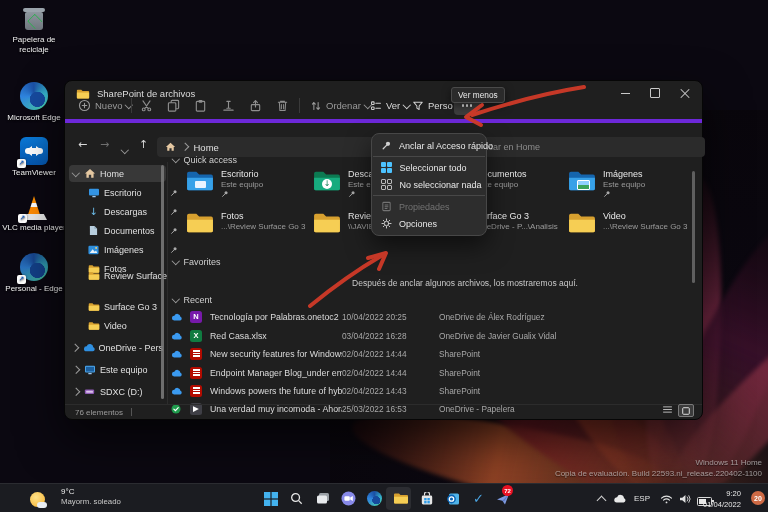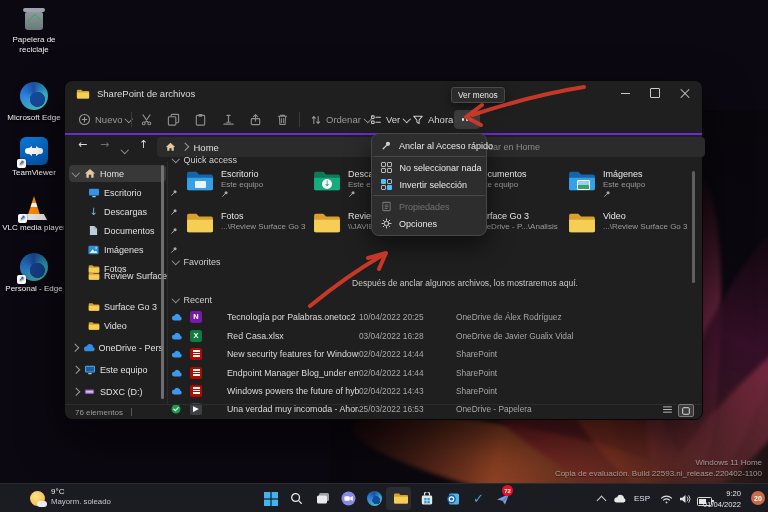--- a/index.html
+++ b/index.html
@@ -49,21 +49,21 @@
   .titlebar{position:absolute;left:0;top:0;right:0;height:25px;display:flex;align-items:center;padding-left:11px}
   .tb-title{font-size:9.5px;color:#dcdcdc;margin-left:7px}
   .win-controls{position:absolute;right:2px;top:0;display:flex;height:24px}
   .wc{width:30px;display:flex;align-items:center;justify-content:center;color:#c9c9c9}
   .wc .min{width:9px;height:1px;background:#c9c9c9}
   .wc .max{width:8px;height:8px;border:1px solid #c9c9c9;border-radius:1px}
   .wc .x1{position:relative;width:10px;height:10px}
   .wc .x1::before,.wc .x1::after{content:"";position:absolute;left:-1px;top:4.5px;width:12px;height:1px;background:#c9c9c9}
   .wc .x1::before{transform:rotate(45deg)}.wc .x1::after{transform:rotate(-45deg)}
 
-  .toolbar{position:absolute;left:0;top:25px;right:0;height:27px;border-bottom:2px solid #6d28d9}
+  .toolbar{position:absolute;left:0;top:11px;right:0;height:27px;border-bottom:4px solid #6d28d9}
   .tbtn{position:absolute;top:3px;height:21px;display:flex;align-items:center;gap:4px;padding:0 5px;border-radius:4px;font-size:9.5px}
   .tsep{position:absolute;top:6px;width:1px;height:15px;background:#3a3a3a}
   .t-ic{position:absolute;top:4px;width:22px;height:19px;display:flex;align-items:center;justify-content:center;border-radius:4px}
   .dim{color:#9a9a9a}.lit{color:#d9d9d9}
   .chev{display:inline-block;width:4.5px;height:4.5px;border-right:1.2px solid currentColor;border-bottom:1.2px solid currentColor}
   .chev.d{transform:rotate(45deg);margin-top:-2px}
   .chev.r{transform:rotate(-45deg)}
   .more-btn{position:absolute;left:389px;top:4px;width:26px;height:19px;background:#3d3d3d;border-radius:4px;
             display:flex;align-items:center;justify-content:center;gap:2px}
   .more-btn i{width:2.2px;height:2.2px;border-radius:50%;background:#e8e8e8}
@@ -95,21 +95,21 @@
   .tile .fol{position:relative;width:30px;height:24px;flex:none}
   .tile .tname{font-size:9px;color:#e8e8e8;line-height:11px;white-space:nowrap}
   .tile .tloc{font-size:8px;color:#9b9b9b;line-height:10px;white-space:nowrap}
   .emb{position:absolute}
   .fav-empty{position:absolute;left:240px;top:197px;width:320px;text-align:center;font-size:8.5px;color:#c9c9c9}
 
   .rrow{position:absolute;left:104px;width:525px;height:15px;display:flex;align-items:center}
   .rrow .st{width:14px;flex:none;display:flex;justify-content:center}
   .rrow .ft{width:12px;height:12px;flex:none;margin-left:7px;border-radius:2.5px;display:flex;align-items:center;justify-content:center;
             color:#fff;font-size:7.5px;font-weight:bold}
-  .rrow .nm{margin-left:25px;width:132px;font-size:8.8px;color:#dcdcdc;white-space:nowrap;overflow:hidden}
+  .rrow .nm{margin-left:8px;width:132px;font-size:8.8px;color:#dcdcdc;white-space:nowrap;overflow:hidden}
   .rrow .dt{width:97px;font-size:8.3px;color:#a8a8a8;white-space:nowrap}
   .rrow .lc{font-size:8.3px;color:#a8a8a8;white-space:nowrap}
   .ft-onenote{background:#7719aa}.ft-excel{background:#107c41}
   .ft-pdf{background:#b30b00;flex-direction:column;gap:1.4px}
   .ft-pdf i{width:7px;height:1.2px;background:#fff;display:block}
   .ft-video{background:#3f3f46;font-size:6px}
 
   .statusbar{position:absolute;left:0;right:0;bottom:0;height:14px;border-top:1px solid #2c2c2c;
              display:flex;align-items:center;padding:0 10px;font-size:8px;color:#9c9c9c;border-radius:0 0 7px 7px}
   .statusbar .bar{width:1px;height:8px;background:#555;margin-left:8px}
@@ -126,21 +126,21 @@
   .sqgrid i{border-radius:1px}
   .sq-b{background:#4cc2ff}.sq-o{border:1px solid #b9b9b9}
 
   .tooltip{position:absolute;left:386px;top:6px;background:#2b2b2b;border:1px solid #4a4a4a;border-radius:3px;
            padding:2px 6px;font-size:8.3px;color:#ececec;box-shadow:0 3px 8px rgba(0,0,0,.5);z-index:35;white-space:nowrap}
 
   #annot{position:absolute;left:0;top:0;z-index:50;pointer-events:none}
 
   
   #taskbar{position:absolute;left:0;top:483px;width:768px;height:29px;background:#1b1c21;border-top:1px solid #2b2c31;z-index:40}
-  .weather{position:absolute;left:30px;top:3px;display:flex;gap:6px;align-items:center}
+  .weather{position:absolute;left:30px;top:3px;display:flex;gap:16px;align-items:flex-end}
   .sun{width:15px;height:15px;border-radius:50%;background:radial-gradient(circle at 40% 35%,#ffe28a,#f5b02e);position:relative;margin-top:3px}
   .sun::after{content:"";position:absolute;right:-2px;bottom:-1px;width:10px;height:6px;background:#e9edf2;border-radius:5px}
   .wtemp{font-size:8px;color:#ececec;line-height:10px}
   .wcond{font-size:7.8px;color:#c9c9c9;line-height:10px}
   .tico{position:absolute;top:6px;width:17px;height:17px;display:flex;align-items:center;justify-content:center}
   .active-pill{position:absolute;left:386px;top:3px;width:25px;height:23px;background:rgba(255,255,255,.08);border-radius:4px}
   .badge{position:absolute;border-radius:50%;color:#fff;display:flex;align-items:center;justify-content:center;font-weight:bold}
   .tray-t{position:absolute;font-size:8px;color:#e3e3e3}
   .clock{position:absolute;right:27px;top:3.5px;text-align:right;font-size:7.6px;color:#e8e8e8;line-height:11px}
   .chevup{width:6px;height:6px;border-left:1.4px solid #d0d0d0;border-top:1.4px solid #d0d0d0;transform:rotate(45deg)}
@@ -304,21 +304,21 @@
           <rect x="1.8" y="8.2" width="3" height="3" rx=".6"></rect>
           <path d="M6.8 3.7h5.4M6.8 9.7h5.4"></path>
         </svg>
       <span>Ver</span>
         <span class="chev d"></span>
     </div>
     <div class="tbtn lit" style="left:342px">
       <svg width="12" height="12" viewBox="0 0 14 14" fill="none" stroke="#d0d0d0" stroke-width="1.2" stroke-linejoin="round">
           <path d="M2 2.5h10L8.3 7v4.2L5.7 9.4V7z"></path>
         </svg>
-      <span>Ahora</span>
+      <span>Perso</span>
     </div>
     <div class="more-btn">
       <i></i>
         <i></i>
         <i></i>
     </div>
   </div>
 
   <div class="addr">
     <span class="nav-g glyph" style="left:13px;color:#dadada">←</span>
@@ -692,35 +692,35 @@
       <span style="color:#d0d0d0">
           <svg width="11" height="11" viewBox="0 0 12 12">
             <use href="#sym-pin"></use>
           </svg>
         </span>
       <span>Anclar al Acceso rápido</span>
     </div>
     <div class="msep"></div>
     <div class="mi">
       <span class="sqgrid">
+          <i class="sq-b"></i>
+          <i class="sq-b"></i>
+          <i class="sq-b"></i>
+          <i class="sq-b"></i>
+        </span>
+      <span>Seleccionar todo</span>
+    </div>
+    <div class="mi">
+      <span class="sqgrid">
           <i class="sq-o"></i>
           <i class="sq-o"></i>
           <i class="sq-o"></i>
           <i class="sq-o"></i>
         </span>
       <span>No seleccionar nada</span>
-    </div>
-    <div class="mi">
-      <span class="sqgrid">
-          <i class="sq-b"></i>
-          <i class="sq-o"></i>
-          <i class="sq-o"></i>
-          <i class="sq-b"></i>
-        </span>
-      <span>Invertir selección</span>
     </div>
     <div class="msep"></div>
     <div class="mi dis">
       <span>
           <svg width="11" height="11" viewBox="0 0 12 12" fill="none" stroke="#737373" stroke-width="1.1">
             <rect x="2" y="1.5" width="8" height="9" rx="1"></rect>
             <path d="M4 4.3h4M4 6.3h4M4 8.3h3"></path>
           </svg>
         </span>
       <span>Propiedades</span>

